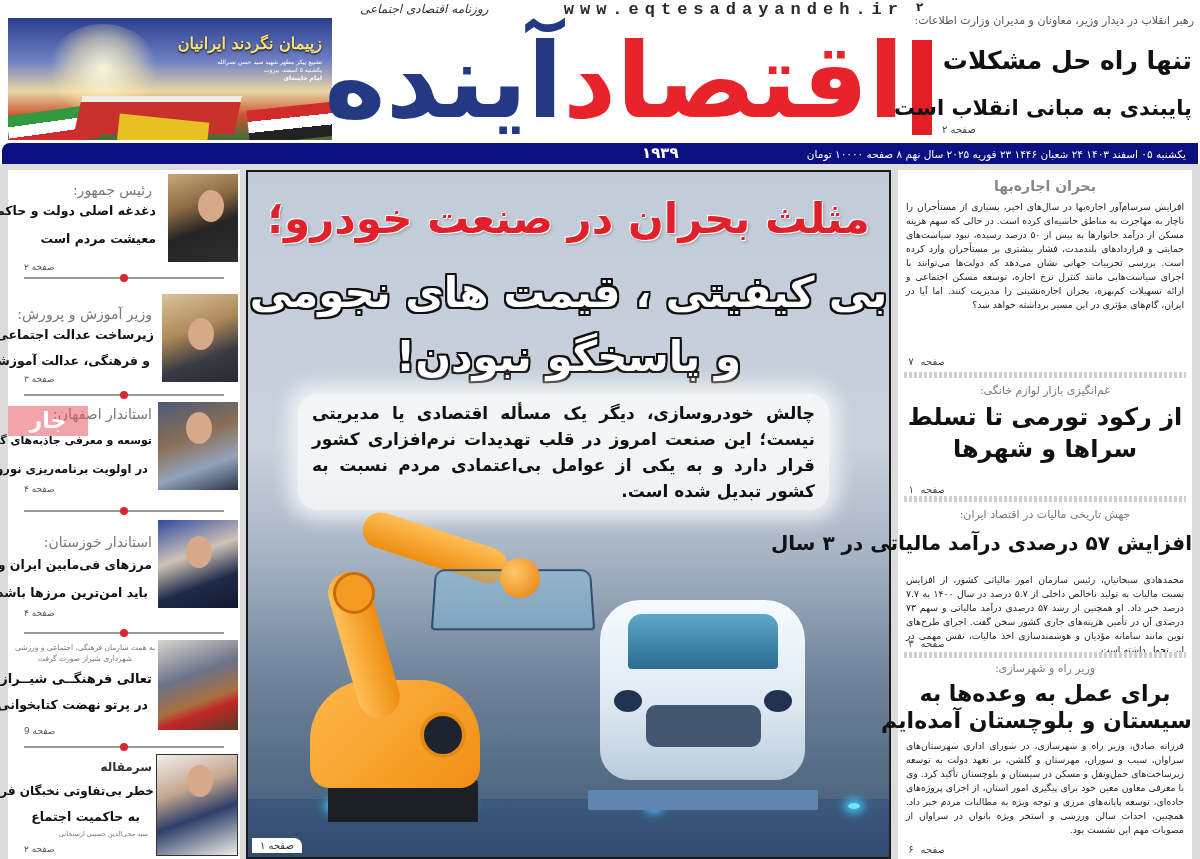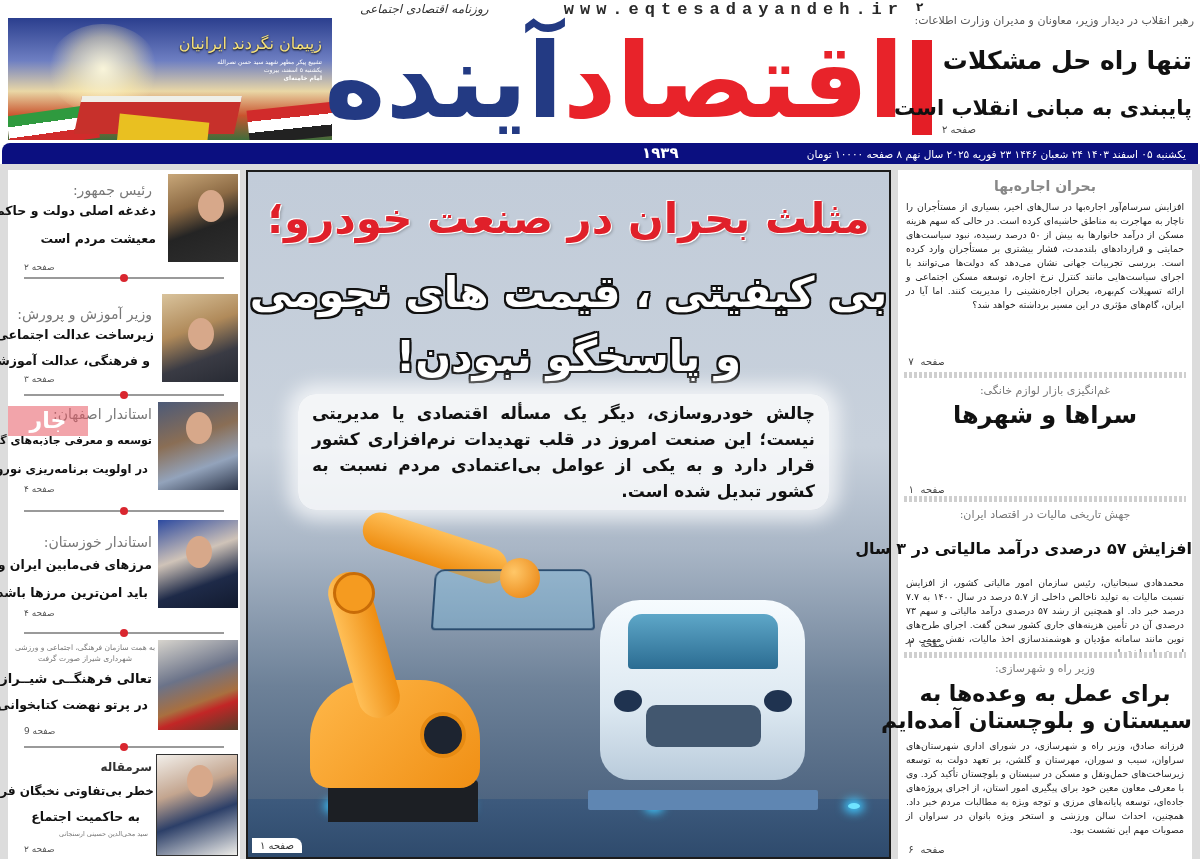--- a/index.html
+++ b/index.html
@@ -13,21 +13,21 @@
   .banner-ad .glow { position: absolute; left: 40px; top: 6px; width: 110px; height: 90px; border-radius: 50%;
     background: radial-gradient(circle, rgba(255,250,220,.95) 0%, rgba(255,240,180,.5) 45%, rgba(255,255,255,0) 75%); }
   .banner-ad .coffin { position: absolute; left: 70px; top: 78px; width: 160px; height: 38px; background: #c7302b;
     transform: skewX(-12deg); border-top: 6px solid #efefe8; }
   .banner-ad .flag-ir { position: absolute; left: 0; top: 92px; width: 90px; height: 34px;
     background: linear-gradient(180deg, #2f9a3f 0 33%, #fff 33% 66%, #d12b2b 66%); transform: rotate(-8deg); }
   .banner-ad .flag-y { position: absolute; left: 110px; top: 100px; width: 90px; height: 30px; background: #e9c021; transform: rotate(6deg); }
   .banner-ad .flag-r { position: absolute; left: 240px; top: 88px; width: 90px; height: 34px;
     background: linear-gradient(180deg, #d12b2b 0 33%, #fff 33% 66%, #222 66%); transform: rotate(-6deg); }
   .banner-ad .ad-title { position: absolute; right: 10px; top: 16px; color: #f7e27a; font-family: "DejaVu Serif", serif;
-    font-size: 16px; font-weight: normal; direction: rtl; text-shadow: 0 1px 2px #000; }
+    font-size: 16px; font-weight: bold; direction: rtl; text-shadow: 0 1px 2px #000; }
   .banner-ad .ad-sub { position: absolute; right: 10px; top: 40px; width: 110px; color: #fff; font-size: 6px; direction: rtl; text-align: right; line-height: 8px; }
 
   .logo-area { position: absolute; left: 342px; top: 0; width: 562px; height: 140px; }
   .tagline { position: absolute; left: 18px; top: 2px; font-family: "DejaVu Serif", serif; font-size: 12px; color: #333; direction: rtl; font-style: italic; }
   .website { position: absolute; right: 0; top: 0; font-family: "Liberation Mono", monospace; font-size: 17px; letter-spacing: 6px; color: #2a2a2a; font-weight: bold; }
   .logo { position: absolute; left: 0; top: 22px; width: 562px; height: 118px; display: flex; direction: rtl; align-items: flex-end; }
   .logo .part-red { color: #e8232a; font-size: 104px; font-weight: bold; font-family: "DejaVu Sans", sans-serif; line-height: 118px; letter-spacing: -4px; }
   .logo .part-blue { color: #233a83; font-size: 104px; font-weight: bold; font-family: "DejaVu Sans", sans-serif; line-height: 118px; letter-spacing: -4px; }
 
   .lead-story { position: absolute; right: 0; top: 0; width: 292px; height: 140px; direction: rtl; }
@@ -260,28 +260,29 @@
 
     <article class="r-block" style="top:0;height:200px">
       <div class="r-kicker" style="margin-top:8px;font-size:14px">بحران اجاره‌بها</div>
       <p class="r-body" style="margin-top:6px">افزایش سرسام‌آور اجاره‌بها در سال‌های اخیر، بسیاری از مستأجران را ناچار به مهاجرت به مناطق حاشیه‌ای کرده است. در حالی که سهم هزینه مسکن از درآمد خانوارها به بیش از ۵۰ درصد رسیده، نبود سیاست‌های حمایتی و قراردادهای بلندمدت، فشار بیشتری بر مستأجران وارد کرده است. بررسی تجربیات جهانی نشان می‌دهد که دولت‌ها می‌توانند با اجرای سیاست‌هایی مانند کنترل نرخ اجاره، توسعه مسکن اجتماعی و ارائه تسهیلات کم‌بهره، بحران اجاره‌نشینی را مدیریت کنند. اما آیا در ایران، گام‌های مؤثری در این مسیر برداشته خواهد شد؟</p>
       <div class="r-page" style="top:186px">صفحه ۷</div>
     </article>
     <div class="r-sep" style="top:202px"></div>
 
     <article class="r-block" style="top:210px;height:120px">
       <div class="r-kicker light" style="margin-top:4px">غم‌انگیزی بازار لوازم خانگی:</div>
+      <div class="r-title" style="font-size:24px;margin-top:6px">از رکود تورمی تا تسلط</div>
       <div class="r-title" style="font-size:24px;margin-top:4px">سراها و شهرها</div>
       <div class="r-page" style="top:104px">صفحه ۱</div>
     </article>
     <div class="r-sep" style="top:326px"></div>
 
     <article class="r-block" style="top:334px;height:148px">
       <div class="r-kicker light" style="margin-top:4px">جهش تاریخی مالیات در اقتصاد ایران:</div>
-      <div class="r-title" style="font-size:16px;margin-top:18px">افزایش ۵۷ درصدی درآمد مالیاتی در ۳ سال</div>
+      <div class="r-title" style="font-size:20px;margin-top:10px">افزایش ۵۷ درصدی درآمد مالیاتی در ۳ سال</div>
       <p class="r-body" style="margin-top:18px">محمدهادی سبحانیان، رئیس سازمان امور مالیاتی کشور، از افزایش نسبت مالیات به تولید ناخالص داخلی از ۵.۷ درصد در سال ۱۴۰۰ به ۷.۷ درصد خبر داد. او همچنین از رشد ۵۷ درصدی درآمد مالیاتی و سهم ۷۳ درصدی آن در تأمین هزینه‌های جاری کشور سخن گفت. اجرای طرح‌های نوین مانند سامانه مؤدیان و هوشمندسازی اخذ مالیات، نقش مهمی در این تحول داشته است.</p>
       <div class="r-page" style="top:134px">صفحه ۳</div>
     </article>
     <div class="r-sep" style="top:482px"></div>
 
     <article class="r-block" style="top:490px;height:199px">
       <div class="r-kicker light" style="margin-top:2px">وزیر راه و شهرسازی:</div>
       <div class="r-title" style="font-size:22px;margin-top:6px">برای عمل به وعده‌ها به</div>
       <div class="r-title" style="font-size:22px;margin-top:2px">سیستان و بلوچستان آمده‌ایم</div>
       <p class="r-body" style="margin-top:6px">فرزانه صادق، وزیر راه و شهرسازی، در شورای اداری شهرستان‌های سراوان، سیب و سوران، مهرستان و گلشن، بر تعهد دولت به توسعه زیرساخت‌های حمل‌ونقل و مسکن در سیستان و بلوچستان تأکید کرد. وی با معرفی معاون معین خود برای پیگیری امور استان، از اجرای پروژه‌های جاده‌ای، توسعه پایانه‌های مرزی و توجه ویژه به مطالبات مردم خبر داد. همچنین، احداث سالن ورزشی و استخر ویژه بانوان در سراوان از مصوبات مهم این نشست بود.</p>

